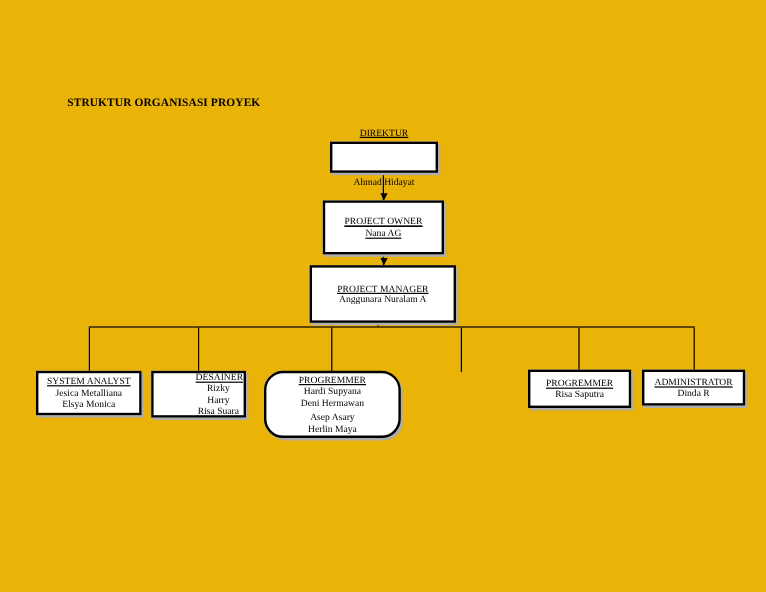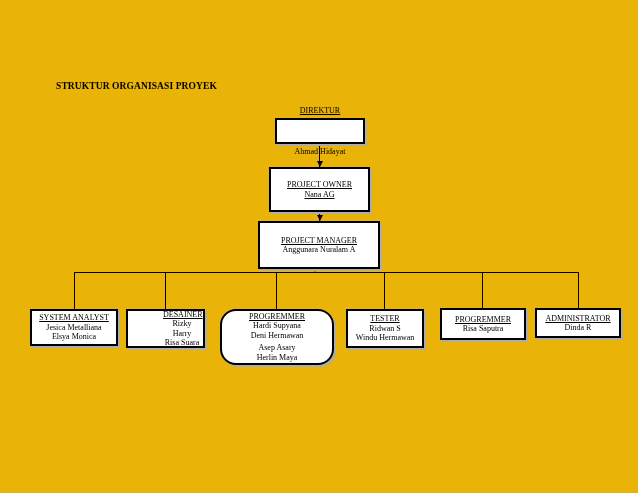--- a/index.html
+++ b/index.html
@@ -106,25 +106,20 @@
   </div>
 
   <div class="box" id="box-progremmer">
     <div class="role">PROGREMMER</div>
     <div>Hardi Supyana</div>
     <div>Deni Hermawan</div>
     <div class="gap-top">Asep Asary</div>
     <div>Herlin Maya</div>
   </div>
 
-  <div class="box" id="box-tester">
-    <div class="role">TESTER</div>
-    <div>Ridwan S</div>
-    <div>Windu Hermawan</div>
-  </div>
 
   <div class="box" id="box-dokumenter">
     <div class="role">PROGREMMER</div>
     <div>Risa Saputra</div>
   </div>
 
   <div class="box" id="box-administrator">
     <div class="role">ADMINISTRATOR</div>
     <div>Dinda R</div>
   </div>

